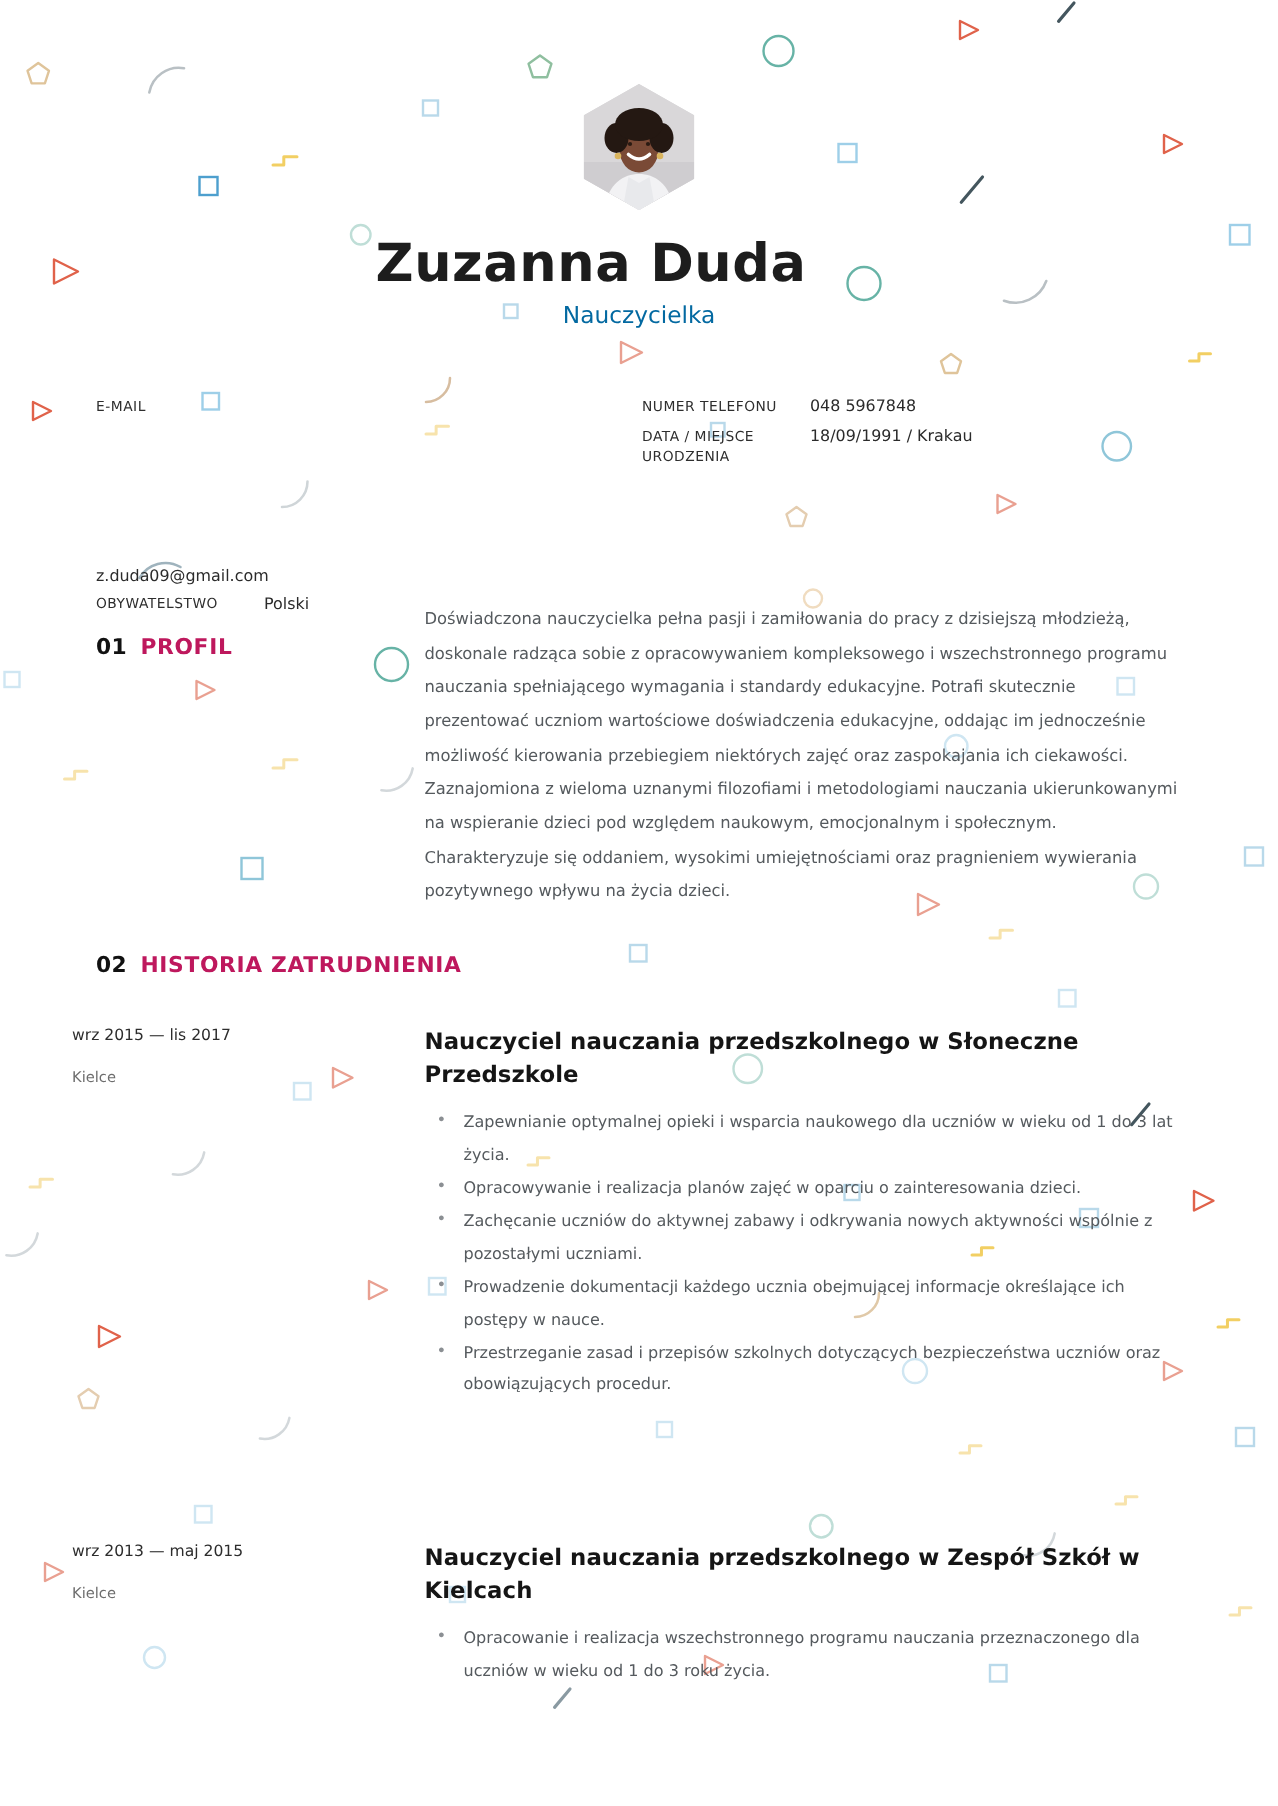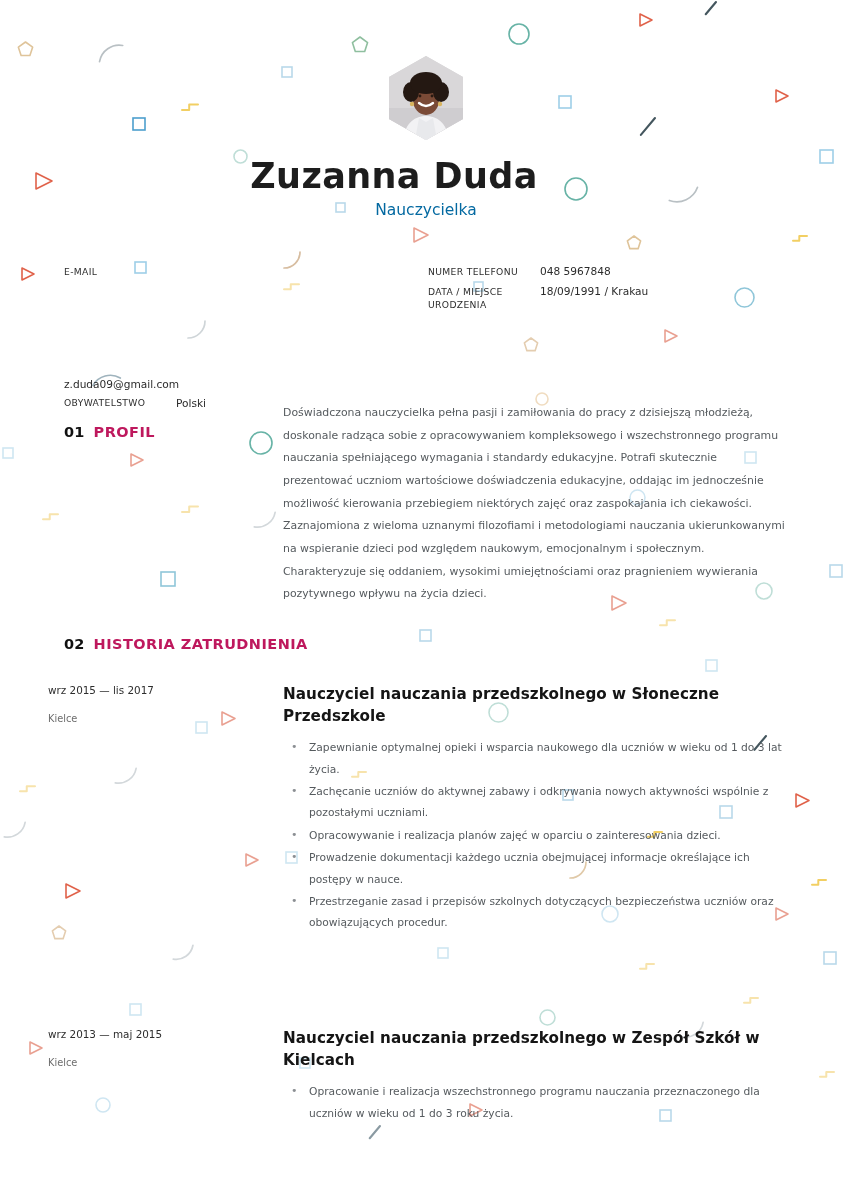--- a/index.html
+++ b/index.html
@@ -403,22 +403,22 @@
 
     <div class="entry" style="top:684px;">
       <div class="meta">
         <div class="period">wrz 2015 — lis 2017</div>
         <div class="place">Kielce</div>
       </div>
       <div class="body">
         <div class="etitle">Nauczyciel nauczania przedszkolnego w Słoneczne Przedszkole</div>
         <ul class="bullets">
             <li>Zapewnianie optymalnej opieki i wsparcia naukowego dla uczniów w wieku od 1 do 3 lat życia.</li>
+            <li>Opracowywanie i realizacja planów zajęć w oparciu o zainteresowania dzieci.</li>
             <li>Zachęcanie uczniów do aktywnej zabawy i odkrywania nowych aktywności wspólnie z pozostałymi uczniami.</li>
-            <li>Opracowywanie i realizacja planów zajęć w oparciu o zainteresowania dzieci.</li>
             <li>Prowadzenie dokumentacji każdego ucznia obejmującej informacje określające ich postępy w nauce.</li>
             <li>Przestrzeganie zasad i przepisów szkolnych dotyczących bezpieczeństwa uczniów oraz obowiązujących procedur.</li>
           </ul>
       </div>
     </div>
 
     <div class="entry" style="top:1028px;">
       <div class="meta">
         <div class="period">wrz 2013 — maj 2015</div>
         <div class="place">Kielce</div>

